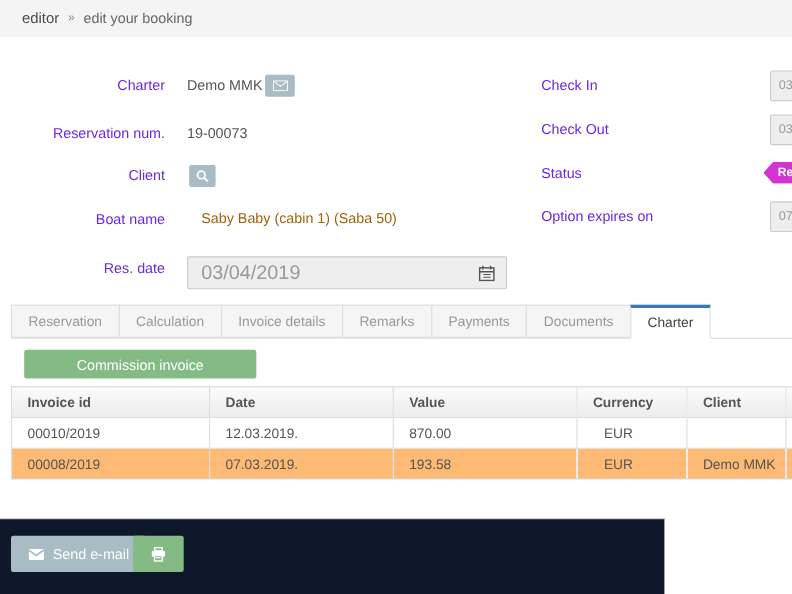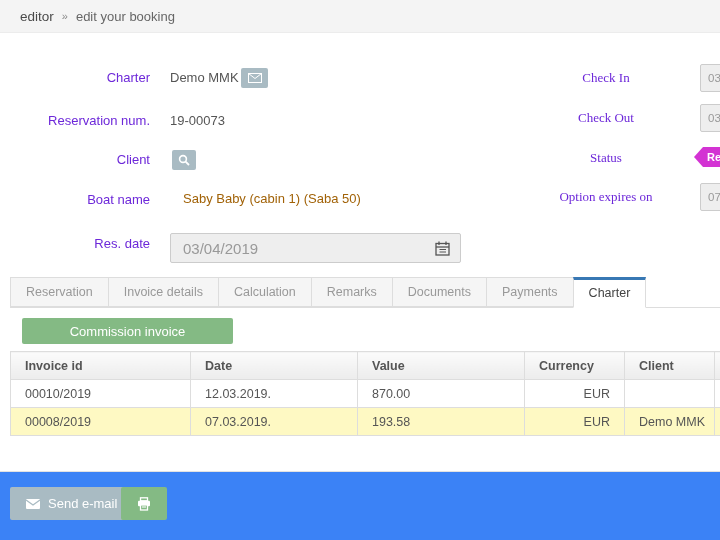--- a/index.html
+++ b/index.html
@@ -14,31 +14,31 @@
     background:#f4f4f4; border-bottom:1px solid #ececec;
     display:flex; align-items:center; padding-left:20px; gap:8px;
   }
   .crumb-section { font-size:13.5px; color:#4a4a4a; }
   .crumb-sep { font-size:11px; color:#8a8a8a; }
   .crumb-page { font-size:13px; color:#666; }
 
   
   .flabel { position:absolute; font-size:13px; color:#6d28d9; line-height:16px; }
   .flabel.left { left:0; width:150px; text-align:right; }
-  .flabel.right { left:521px; width:170px; text-align:center;font-family:Liberation Serif, serif; }
+  .flabel.right { left:492px; width:170px; text-align:left; }
   .fvalue { position:absolute; font-size:13px; color:#555; line-height:16px; }
   .link { color:#a16207; text-decoration:none; cursor:pointer; }
 
   .icon-btn {
     position:absolute; background:#a9bbc3; border:none; border-radius:2px;
     display:flex; align-items:center; justify-content:center; cursor:pointer;
   }
   .dis-input {
     position:absolute; background:#eee; border:1px solid #ccc; border-radius:2px;
-    color:#999; font-size:15px; display:flex; align-items:center;
+    color:#999; font-size:18px; display:flex; align-items:center;
     padding:0 12px; height:30px;
   }
   .dis-input.small { height:28px; padding:0 7px; font-size:11.5px; }
   .cal-addon { position:absolute; right:10px; top:7px; }
 
   .status-badge {
     position:absolute; left:694px; top:147px; height:20px; width:70px;
     background:#d333d3; color:#fff; font-size:11px; font-weight:bold;
     line-height:20px; padding-left:13px; border-radius:2px;
     clip-path:polygon(9px 0,100% 0,100% 100%,9px 100%,0 50%);
@@ -66,28 +66,28 @@
     font-size:13px; cursor:pointer; font-family:inherit;
   }
 
   
   .inv-table {
     position:absolute; left:10px; top:351px; border-collapse:collapse;
     table-layout:fixed; width:760px; font-size:12.5px; color:#555;
   }
   .inv-table th, .inv-table td { border:1px solid #ddd; height:28px; padding:0 14px; text-align:left; overflow:hidden; white-space:nowrap; }
   .inv-table th { background:linear-gradient(#fbfbfb,#ececec); font-weight:bold; color:#555; }
-  .inv-table tr.alt td { background:#fef9c3; }
+  .inv-table tr.alt td { background:#fdba74; }
   .inv-table td.num { text-align:left; padding-right:8px; }
-  .inv-table td.cur { padding-left:8px;text-align:right; }
+  .inv-table td.cur { padding-left:24px; }
 
   
   .footer {
-    position:absolute; left:0; top:471px; width:720px; height:69px;
-    background:#3b82f6; border-top:1px solid #e2e2e2;
+    position:absolute; left:0; top:471px; width:604px; height:69px;
+    background:#0f172a; border-top:1px solid #e2e2e2;
   }
   .footer-btn {
     position:absolute; top:15px; height:33px; border:none; border-radius:2px;
     color:#fff; font-size:13px; font-family:inherit; cursor:pointer;
     display:inline-flex; align-items:center; gap:8px; padding:0 16px;
   }
   .btn-email { left:10px; background:#a9bbc3; }
   .btn-print { left:121px; background:#84ba84; }
   svg { display:block; }
 </style>
@@ -155,25 +155,25 @@
 <div class="flabel right" style="top:150px;">Status</div>
 <div class="status-badge">Res</div>
 
 <div class="flabel right" style="top:189px;">Option expires on</div>
 <div class="dis-input small" style="left:700px; top:183px; width:90px;">
   <span>07.0</span>
 </div>
 
 <div class="tabstrip">
   <div class="tab">Reservation</div>
+  <div class="tab">Calculation</div>
   <div class="tab">Invoice details</div>
-  <div class="tab">Calculation</div>
   <div class="tab">Remarks</div>
+  <div class="tab">Payments</div>
   <div class="tab">Documents</div>
-  <div class="tab">Payments</div>
   <div class="tab active">Charter</div>
 </div>
 
 <button class="commission-btn">Commission invoice</button>
 
 <table class="inv-table">
   <colgroup>
     <col style="width:180px">
       <col style="width:167px">
       <col style="width:167px">

